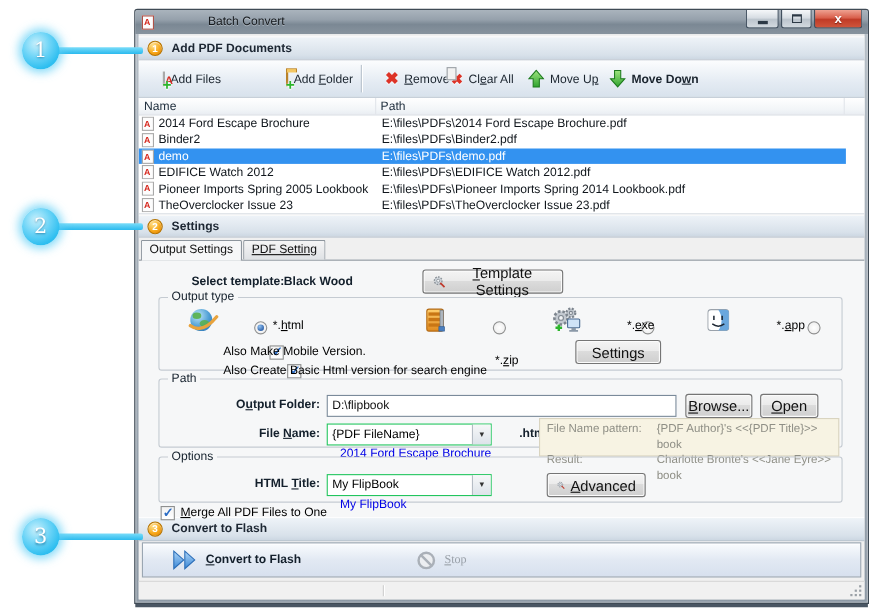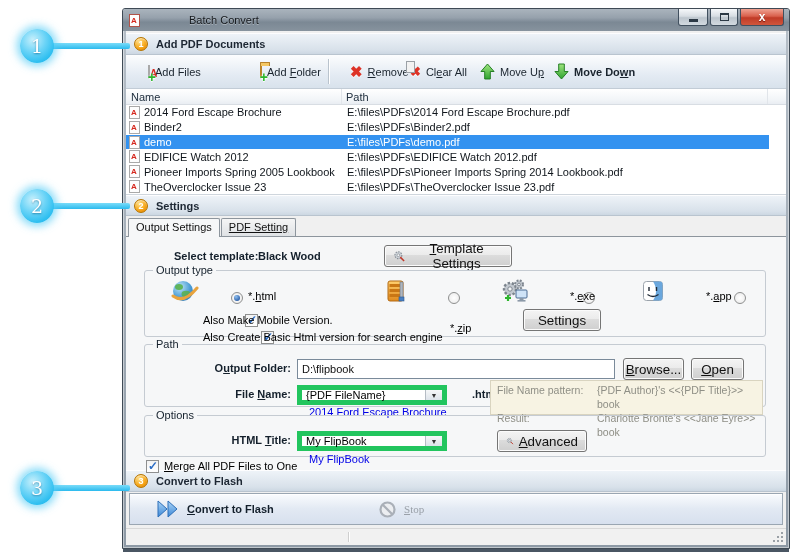--- a/index.html
+++ b/index.html
@@ -119,21 +119,21 @@
             position:relative; display:inline-block; flex:0 0 auto; }
   .cb.checked::after { content:"\2713"; position:absolute; left:1px; top:-2px; font-size:12px;
             font-weight:bold; color:#2b6cc4; }
 
   .w7btn { height:22px; border:1px solid #757575; border-radius:3px;
             background:linear-gradient(#f4f4f4 0%, #ebebeb 45%, #dcdcdc 46%, #cfcfcf 100%);
             box-shadow:inset 0 0 0 1px #fbfbfb; display:inline-flex; align-items:center;
             justify-content:center; gap:5px; padding:0 8px; color:#111; }
   .txtinput { height:20px; border:1px solid #7a8a9a; background:#fff; display:flex; align-items:center;
             padding:0 4px; color:#111; }
-  .combo { height:20px; border:5px solid #22c55e; background:#fff; display:flex; align-items:center; }
+  .combo { height:20px; border:1px solid #22c55e; background:#fff; display:flex; align-items:center; }
   .combo .val { flex:1; padding:0 4px; overflow:hidden; white-space:nowrap; }
   .combo .dd { width:17px; height:100%; background:linear-gradient(#f6f7f8,#dde3ea);
             border-left:1px solid #b5bcc4; display:flex; align-items:center; justify-content:center;
             font-size:7px; color:#333; }
   .link-blue { color:#0000e6; }
   .hintbox { position:absolute; left:345px; top:30px; width:273px; height:35px; background:#f7f3e3;
             border:1px solid #d9d4c0; color:#8f8f86; padding:2px 6px; line-height:14px; font-size:10.5px; }
   .hintrow { display:flex; } .hintrow .hl { width:100px; flex:0 0 auto; }
 
   

